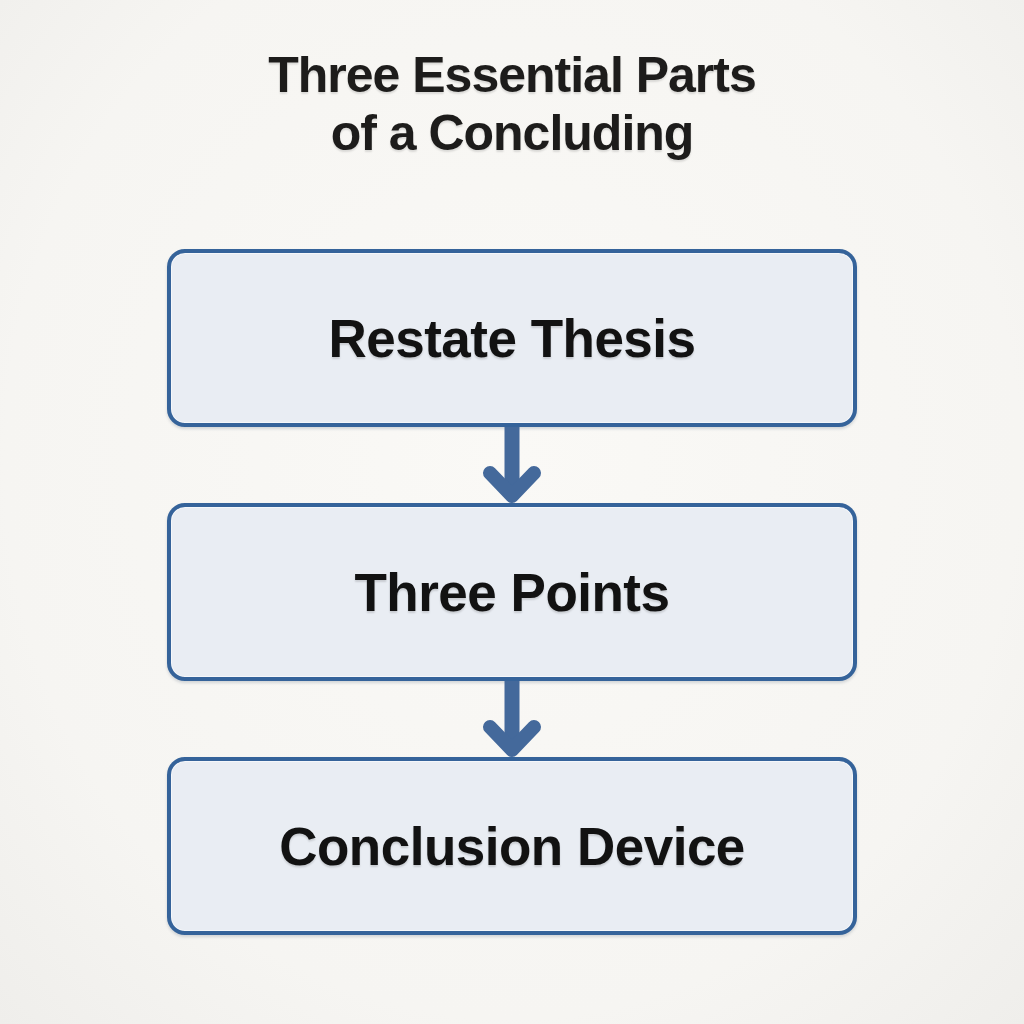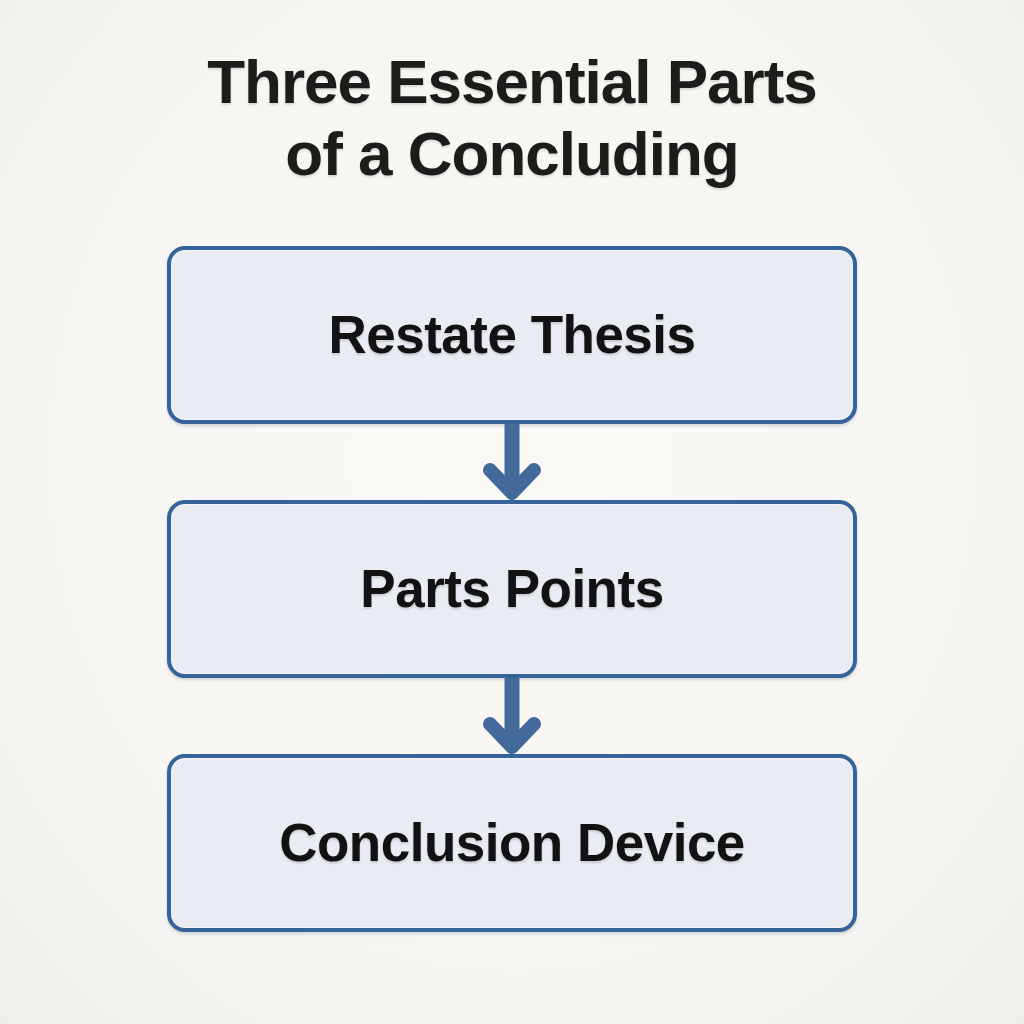--- a/index.html
+++ b/index.html
@@ -18,29 +18,29 @@
     font-family: "Liberation Sans", "DejaVu Sans", sans-serif;
     display: flex;
     flex-direction: column;
     align-items: center;
   }
   .title {
     margin: 46px 0 0 0;
     padding: 0;
     width: 760px;
     text-align: center;
-    font-size: 62px;
+    font-size: 50px;
     line-height: 1.16;
     font-weight: 700;
     letter-spacing: -1px;
     color: #1d1c1b;
     text-shadow: 0 2px 2px rgba(0,0,0,0.12);
   }
   .flow {
-    margin-top: 56px;
+    margin-top: 87px;
     display: flex;
     flex-direction: column;
     align-items: center;
   }
   .box {
     width: 690px;
     height: 178px;
     box-sizing: border-box;
     background: #e9edf3;
     border: 4px solid #35639a;
@@ -77,21 +77,21 @@
     <div class="box">
       <span class="box-label">Restate Thesis</span>
     </div>
 
     <svg class="arrow" viewBox="0 0 66 76" aria-hidden="true">
       <line x1="33" y1="0" x2="33" y2="69" stroke="#44699b" stroke-width="15"></line>
       <path d="M11 46 L33 69 L55 46" fill="none" stroke="#44699b" stroke-width="14" stroke-linecap="round" stroke-linejoin="round"></path>
     </svg>
 
     <div class="box">
-      <span class="box-label">Parts Points</span>
+      <span class="box-label">Three Points</span>
     </div>
 
     <svg class="arrow" viewBox="0 0 66 76" aria-hidden="true">
       <line x1="33" y1="0" x2="33" y2="69" stroke="#44699b" stroke-width="15"></line>
       <path d="M11 46 L33 69 L55 46" fill="none" stroke="#44699b" stroke-width="14" stroke-linecap="round" stroke-linejoin="round"></path>
     </svg>
 
     <div class="box">
       <span class="box-label">Conclusion Device</span>
     </div>

